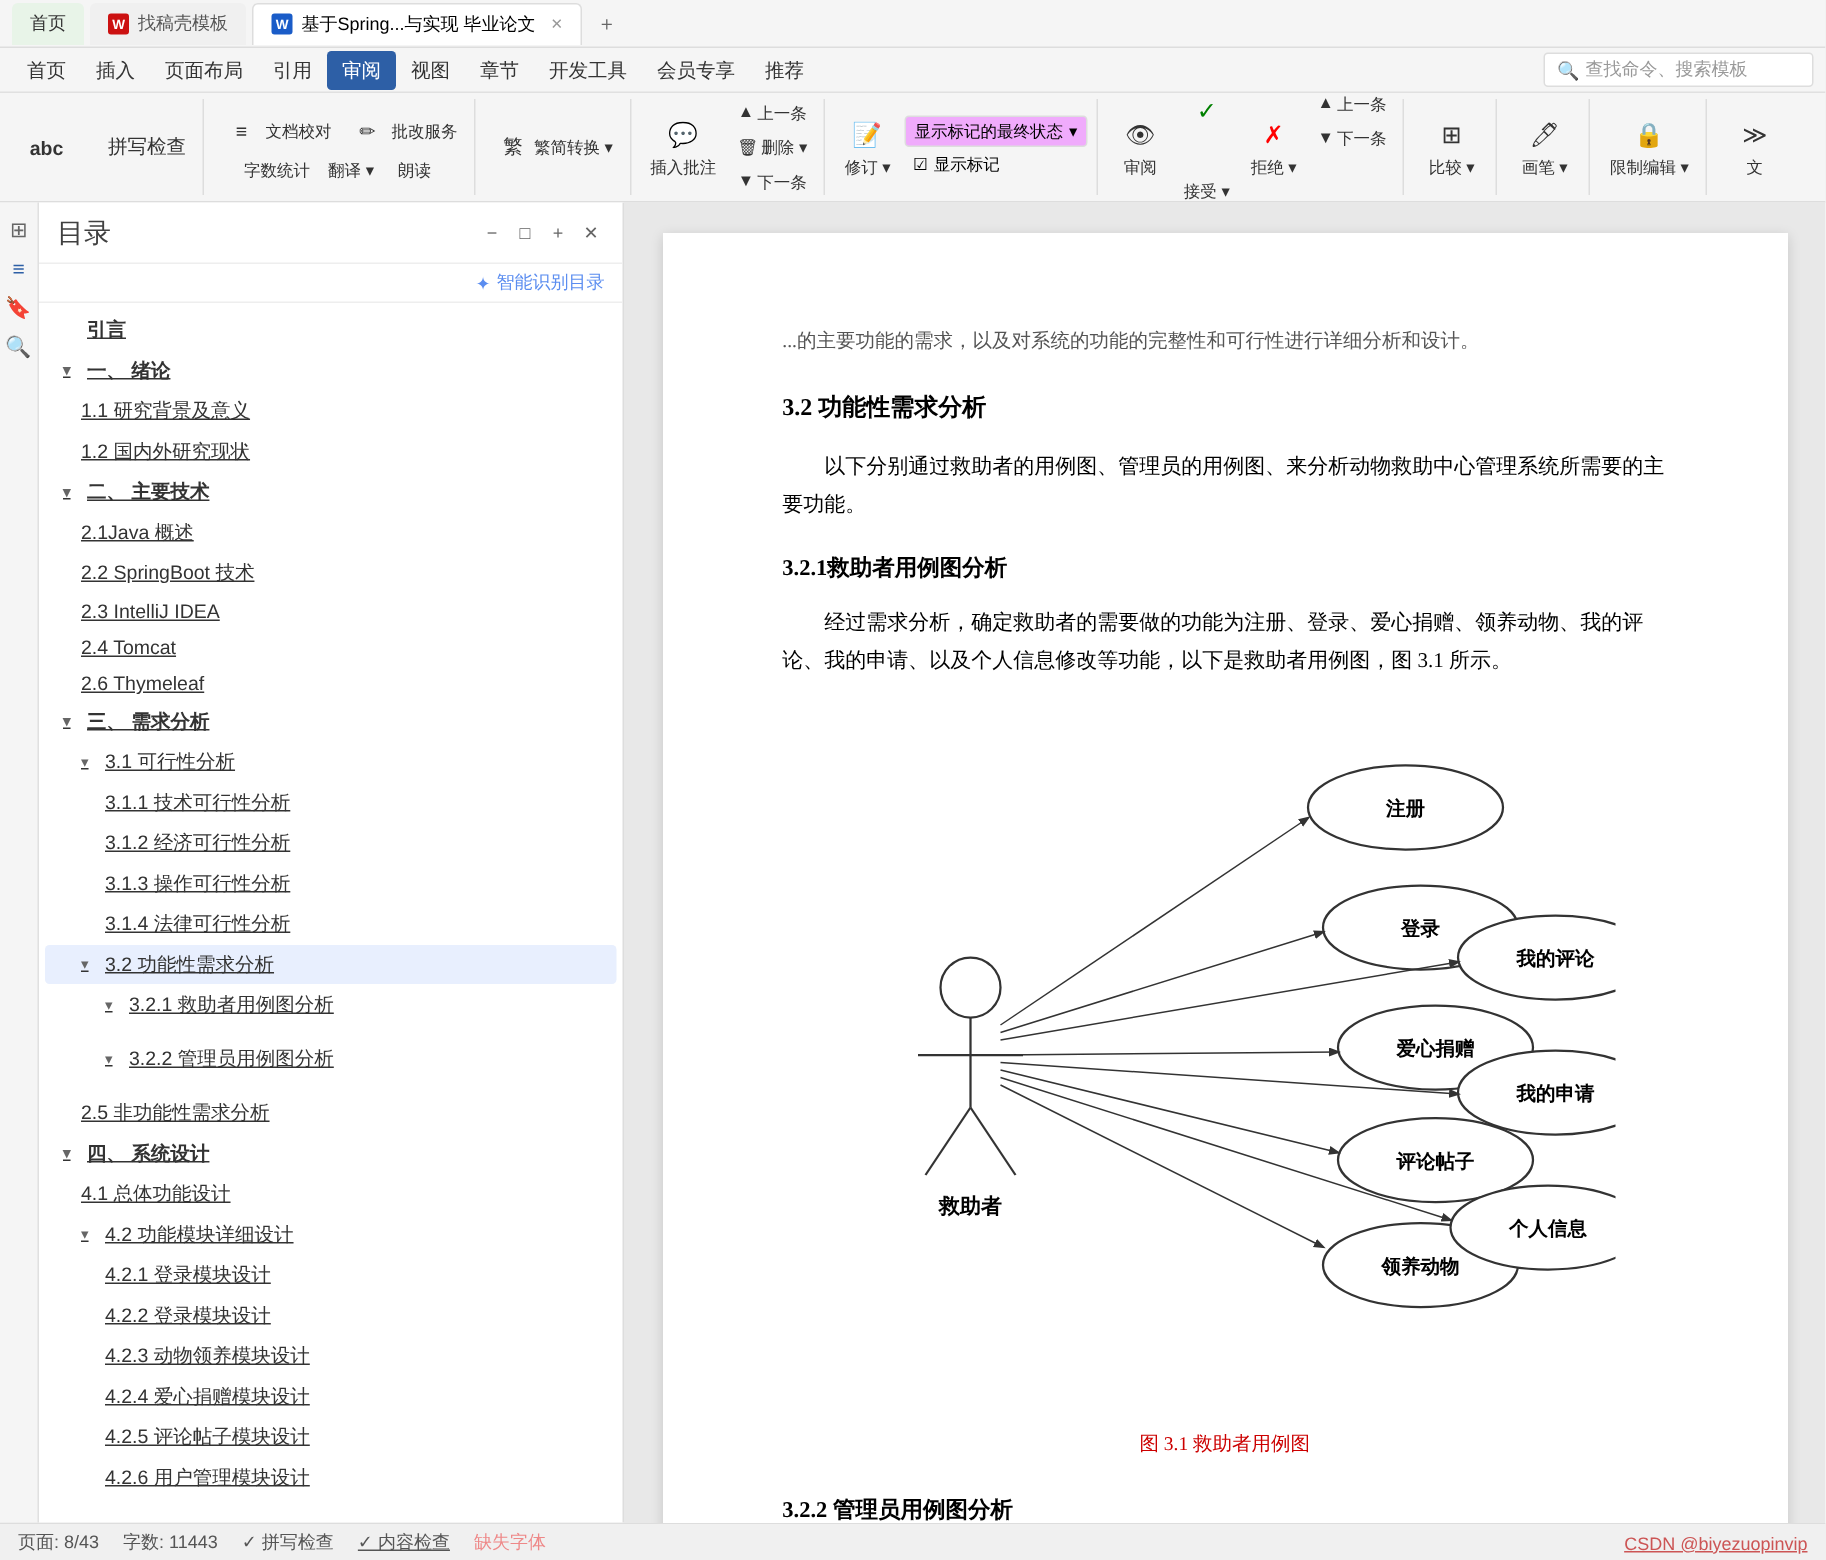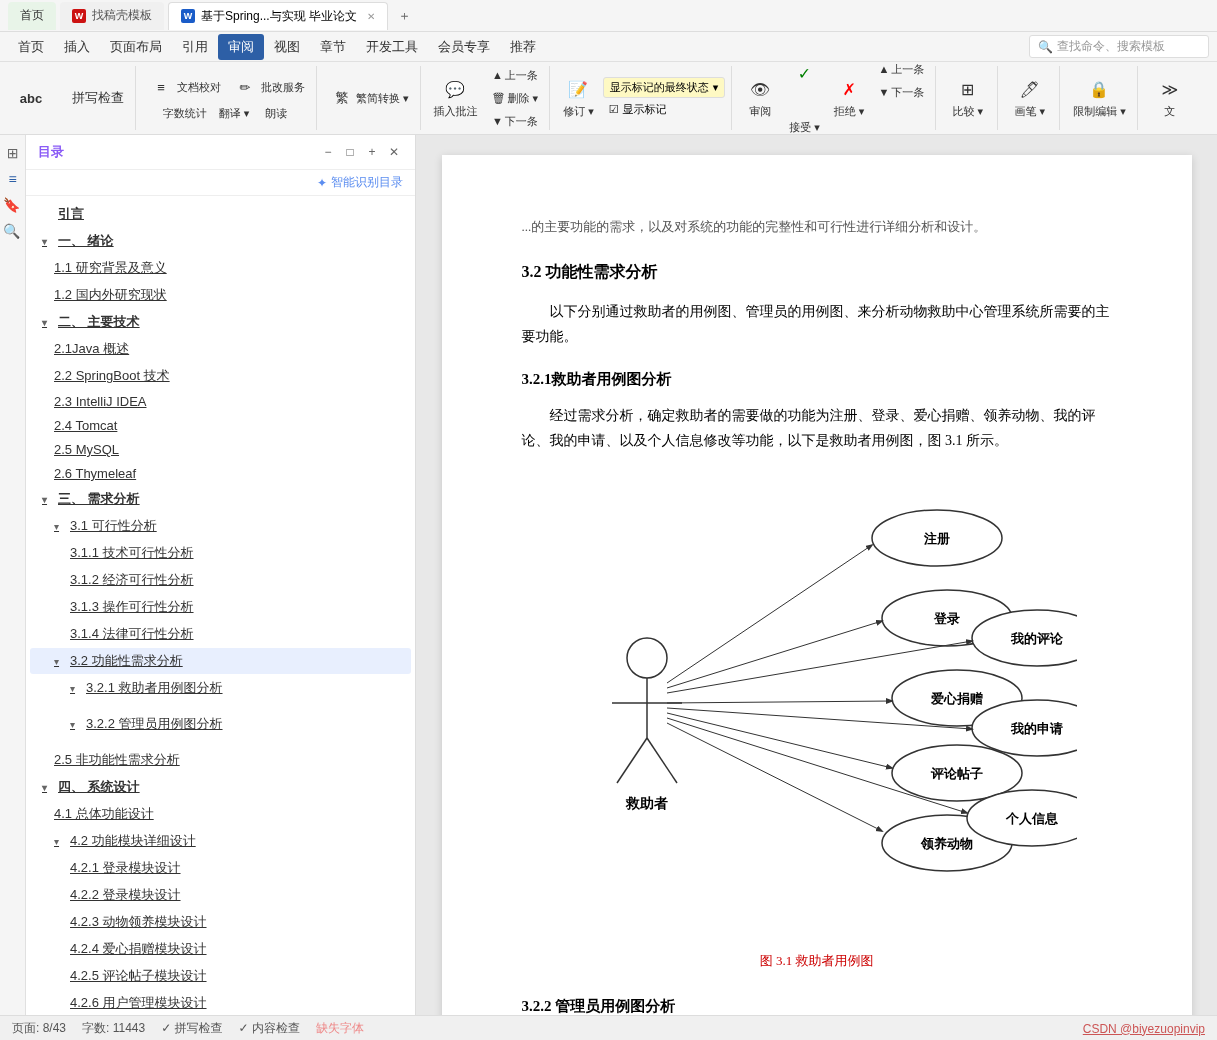--- a/index.html
+++ b/index.html
@@ -33,21 +33,21 @@
     
     .main-layout { display: flex; height: calc(1040px - 32px - 30px - 72px - 26px); }
 
     
     .sidebar-icons { width: 26px; background: #f5f5f5; border-right: 1px solid #e0e0e0; display: flex; flex-direction: column; align-items: center; padding-top: 8px; gap: 6px; }
     .sidebar-icon { width: 20px; height: 20px; display: flex; align-items: center; justify-content: center; cursor: pointer; color: #666; font-size: 14px; border-radius: 3px; }
 
     
     .toc-panel { width: 390px; background: white; border-right: 1px solid #ddd; display: flex; flex-direction: column; }
     .toc-header { display: flex; align-items: center; justify-content: space-between; padding: 8px 12px; border-bottom: 1px solid #eee; }
-    .toc-title { font-size: 13px; font-weight: bold; color: #8b5cf6; }
+    .toc-title { font-size: 18px; font-weight: normal; color: #404040; }
     .toc-ctrl-btn { width: 18px; height: 18px; display: flex; align-items: center; justify-content: center; cursor: pointer; color: #666; font-size: 12px; border-radius: 2px; }
     .toc-ai-bar { display: flex; align-items: center; justify-content: flex-end; padding: 4px 12px; border-bottom: 1px solid #eee; }
     .toc-ai-btn { display: flex; align-items: center; gap: 4px; font-size: 12px; color: #5b8df0; cursor: pointer; }
     .toc-content { flex: 1; overflow-y: auto; padding: 4px 0; }
     .toc-item { padding: 4px 12px; cursor: pointer; font-size: 13px; color: #333; display: flex; align-items: center; gap: 4px; border-radius: 3px; margin: 1px 4px; text-decoration: underline; }
     .toc-item.active { background: #e8effe; }
     .toc-item.level1 { font-weight: bold; padding-left: 12px; }
     .toc-item.level2 { padding-left: 24px; }
     .toc-item.level3 { padding-left: 40px; }
     .toc-chevron { font-size: 10px; color: #666; display: inline-block; width: 12px; }
@@ -173,21 +173,21 @@
       </div>
     </div>
 
     <div class="ribbon-group" style="min-width:140px;">
       <div style="display:flex;gap:4px;align-items:center;">
         <div class="ribbon-btn" style="flex-direction:column;">
           <div class="ribbon-icon">📝</div>
           <span style="font-size:11px;">修订 ▾</span>
         </div>
         <div style="display:flex;flex-direction:column;gap:2px;">
-          <div style="display:flex;align-items:center;gap:4px;border:1px solid #ddd;border-radius:3px;padding:2px 6px;background:#fef9c3;font-size:11px;">
+          <div style="display:flex;align-items:center;gap:4px;border:1px solid #ddd;border-radius:3px;padding:2px 6px;background:#f0abfc;font-size:11px;">
             <span>显示标记的最终状态</span>
             <span>▾</span>
           </div>
           <div style="display:flex;align-items:center;gap:4px;font-size:11px;padding:2px 6px;">
             <span>☑</span>
             <span>显示标记</span>
           </div>
         </div>
       </div>
     </div>
@@ -302,23 +302,20 @@
       <div class="toc-item level2">
         <span>2.2 SpringBoot 技术</span>
       </div>
       <div class="toc-item level2">
         <span>2.3 IntelliJ IDEA</span>
       </div>
       <div class="toc-item level2">
         <span>2.4 Tomcat</span>
       </div>
       <div class="toc-item level2">
-        <span>2.5 MySQL</span>
-      </div>
-      <div class="toc-item level2">
         <span>2.6 Thymeleaf</span>
       </div>
 
       <div class="toc-item level1">
         <span class="toc-chevron">▾</span>
         <span>三、 需求分析</span>
       </div>
       <div class="toc-item level2">
         <span class="toc-chevron">▾</span>
         <span>3.1 可行性分析</span>
@@ -477,18 +474,18 @@
 
       </div>
     </div>
   </div>
 </div>
 
 <div class="status-bar">
   <span>页面: 8/43</span>
   <span>字数: 11443</span>
   <span style="cursor:pointer;">✓ 拼写检查</span>
-  <span style="cursor:pointer;">✓ 内容检查</span>
+  <span style="cursor:pointer;text-decoration:underline;">✓ 内容检查</span>
   <span style="cursor:pointer;color:#e88;">缺失字体</span>
   <div class="right">
     <span style="color:#c55;text-decoration:underline;">CSDN @biyezuopinvip</span>
   </div>
 </div>
 
 </body></html>

